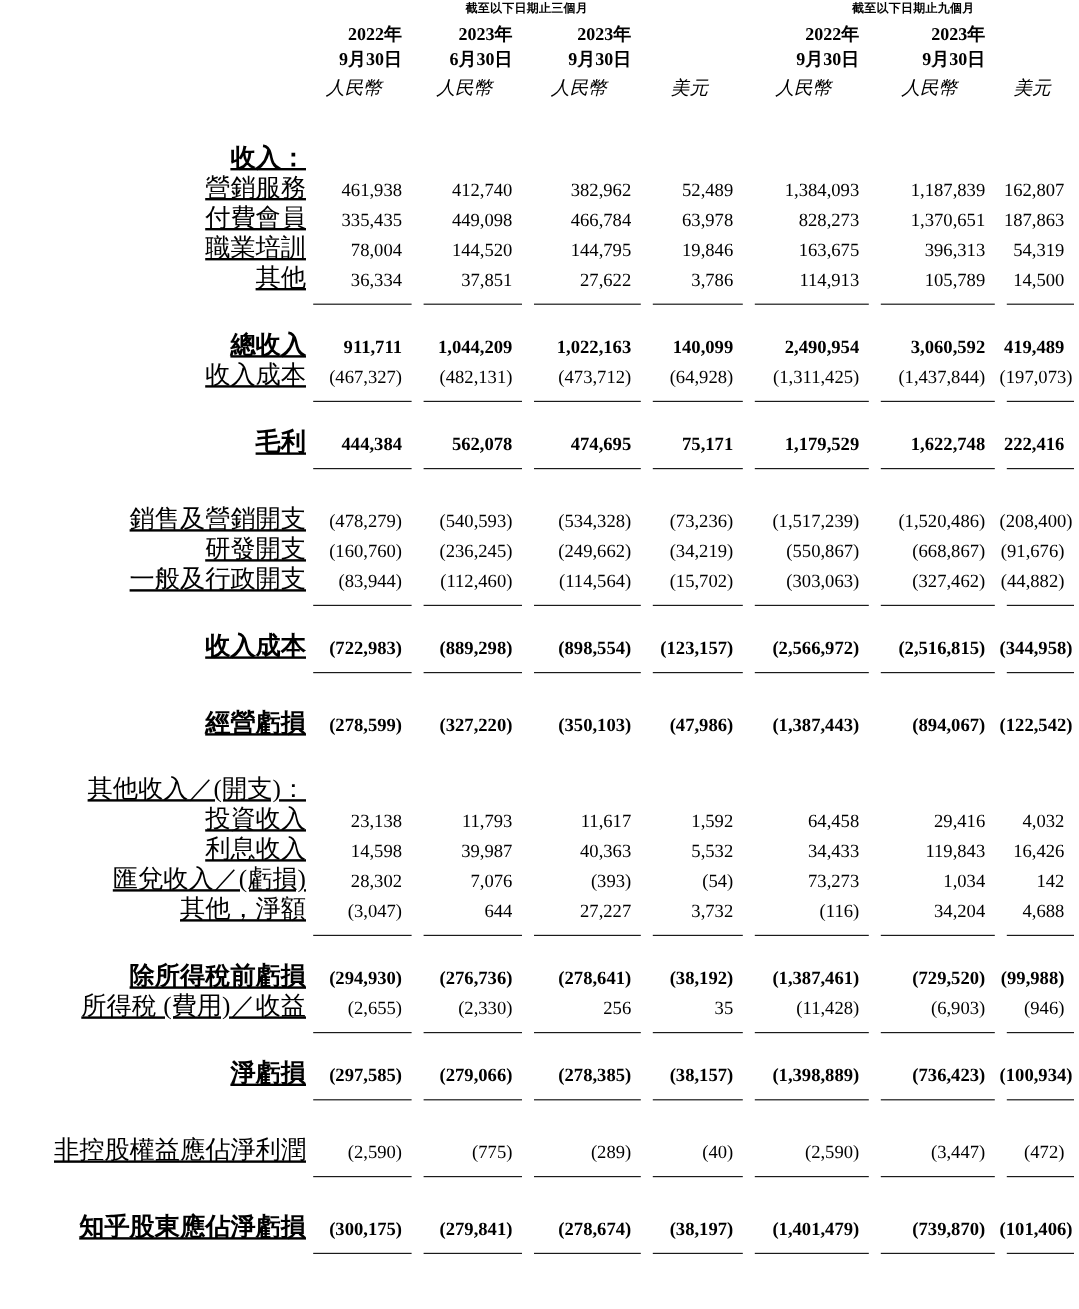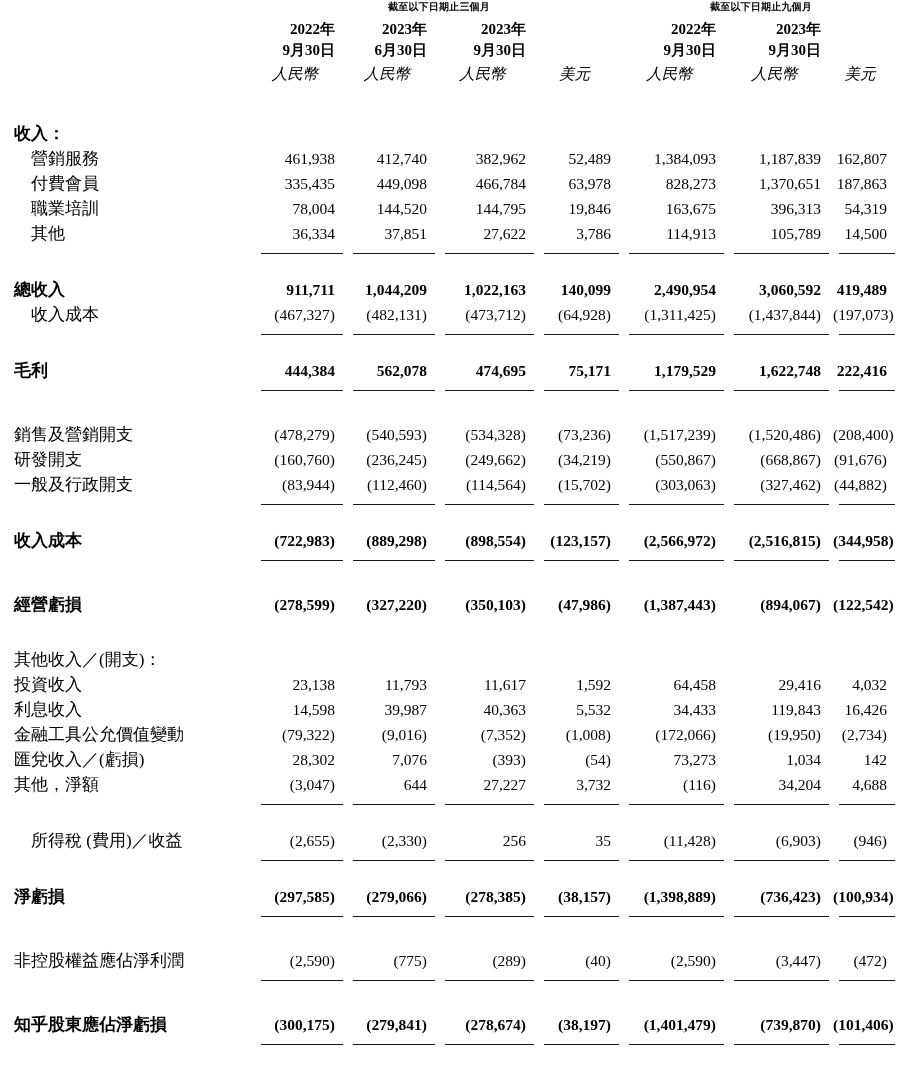--- a/index.html
+++ b/index.html
@@ -66,25 +66,26 @@
     font-weight: 400;
     text-align: center;
     white-space: nowrap;
     padding-right: 12px;
     line-height: 1.5;
     padding-bottom: 2px;
   }
 
   
   .lbl {
-    text-align: left;
+    text-align: right;
     white-space: nowrap;
-    font-size: 17px;
+    font-size: 21px;
     line-height: 1.0;
     padding-left: 14px;
+    text-decoration: underline;
   }
   .lbl.indent1 { padding-left: 14px; }
   .lbl.indent2 { padding-left: 31px; }
   .lbl.flush   { padding-left: 14px; }
   .lbl.bold { font-weight: 700; }
 
   .num {
     text-align: right;
     white-space: nowrap;
     font-size: 15.5px;
@@ -462,30 +463,20 @@
     <td class="lbl flush">利息收入</td>
     <td class="num">14,598</td>
     <td class="num">39,987</td>
     <td class="num">40,363</td>
     <td class="num">5,532</td>
     <td class="num">34,433</td>
     <td class="num">119,843</td>
     <td class="num">16,426</td>
   </tr>
   <tr class="datarow">
-    <td class="lbl flush">金融工具公允價值變動</td>
-    <td class="num">(79,322)</td>
-    <td class="num">(9,016)</td>
-    <td class="num">(7,352)</td>
-    <td class="num">(1,008)</td>
-    <td class="num">(172,066)</td>
-    <td class="num">(19,950)</td>
-    <td class="num">(2,734)</td>
-  </tr>
-  <tr class="datarow">
     <td class="lbl flush">匯兌收入／(虧損)</td>
     <td class="num">28,302</td>
     <td class="num">7,076</td>
     <td class="num">(393)</td>
     <td class="num">(54)</td>
     <td class="num">73,273</td>
     <td class="num">1,034</td>
     <td class="num">142</td>
   </tr>
   <tr class="datarow">
@@ -521,20 +512,30 @@
           <td class="rl">
             <i></i>
           </td>
   </tr>
 
   <tr class="sp-md">
           <td colspan="8"></td>
         </tr>
 
   <tr class="datarow">
+    <td class="lbl indent1 bold">除所得稅前虧損</td>
+    <td class="num bold">(294,930)</td>
+    <td class="num bold">(276,736)</td>
+    <td class="num bold">(278,641)</td>
+    <td class="num bold">(38,192)</td>
+    <td class="num bold">(1,387,461)</td>
+    <td class="num bold">(729,520)</td>
+    <td class="num bold">(99,988)</td>
+  </tr>
+  <tr class="datarow">
     <td class="lbl indent2">所得稅 (費用)／收益</td>
     <td class="num">(2,655)</td>
     <td class="num">(2,330)</td>
     <td class="num">256</td>
     <td class="num">35</td>
     <td class="num">(11,428)</td>
     <td class="num">(6,903)</td>
     <td class="num">(946)</td>
   </tr>
   <tr class="rule">

